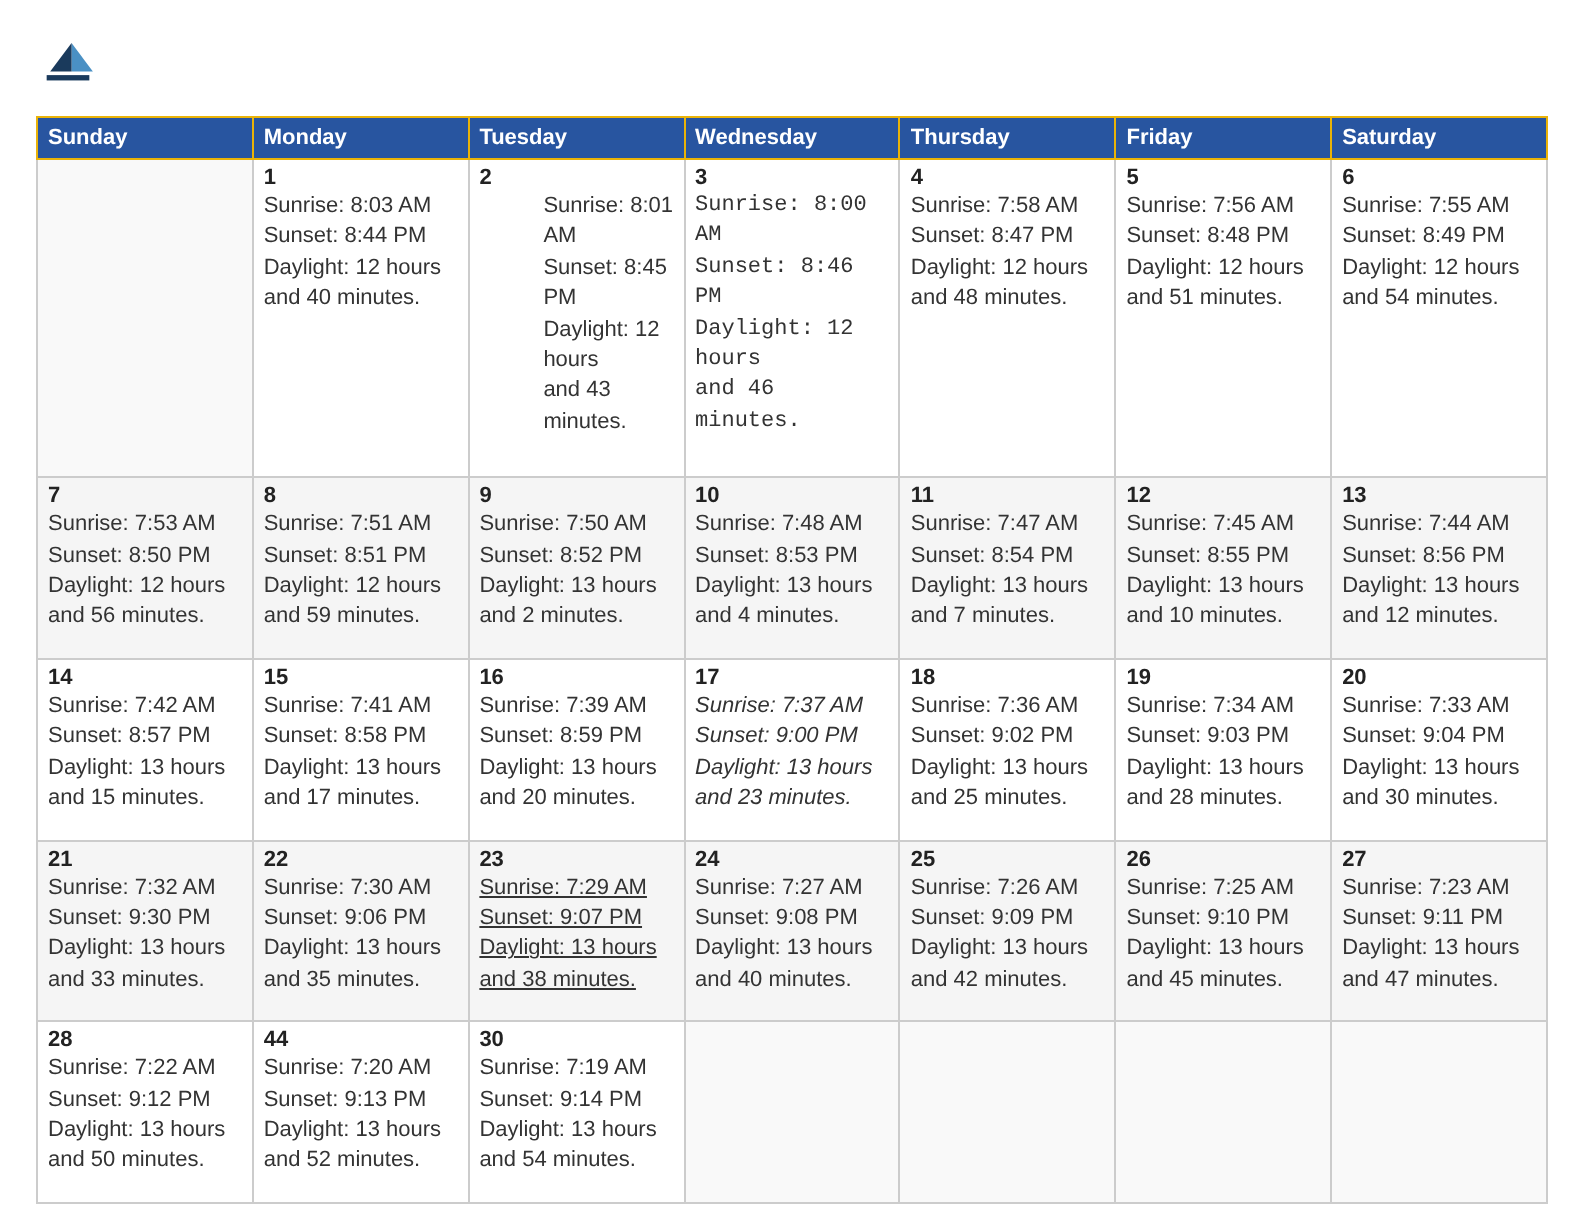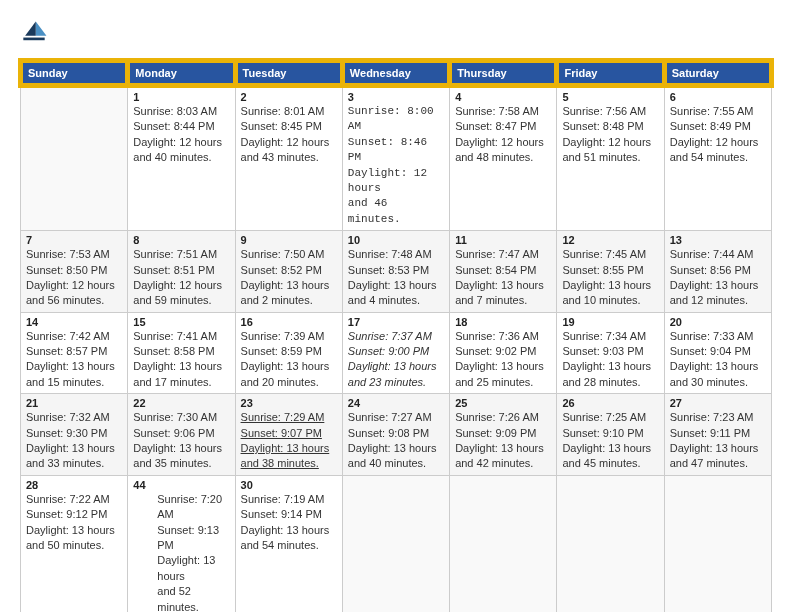--- a/index.html
+++ b/index.html
@@ -61,21 +61,21 @@
       width: 100%;
       table-layout: fixed;
     }
     .calendar thead tr th {
       background-color: #2855a0;
       color: #fff;
       font-size: 11px;
       font-weight: bold;
       padding: 4px 5px;
       text-align: left;
-      border: 5px solid #eab308;
+      border: 1px solid #eab308;
     }
     .calendar tbody tr td {
       vertical-align: top;
       border: 1px solid #ccc;
       padding: 3px 5px;
       font-size: 9px;
       color: #333;
       background: #fff;
       height: 80px;
     }
@@ -137,21 +137,21 @@
           <td class="empty-cell"></td>
           <td>
             <span class="day-num">1</span>
             <div class="day-info" style="white-space: pre-line;">Sunrise: 8:03 AM
 Sunset: 8:44 PM
 Daylight: 12 hours
 and 40 minutes.</div>
           </td>
           <td>
             <span class="day-num">2</span>
-            <div class="day-info" style="white-space: pre-line;">Sunrise: 8:01 AM
+            <div class="day-info" style="white-space: pre-line; margin-left: 32px;">Sunrise: 8:01 AM
 Sunset: 8:45 PM
 Daylight: 12 hours
 and 43 minutes.</div>
           </td>
           <td>
             <span class="day-num">3</span>
             <div class="day-info" style="white-space: pre-line; font-family: Liberation Mono, monospace;">Sunrise: 8:00 AM
 Sunset: 8:46 PM
 Daylight: 12 hours
 and 46 minutes.</div>
@@ -334,21 +334,21 @@
         <tr>
           <td>
             <span class="day-num">28</span>
             <div class="day-info" style="white-space: pre-line;">Sunrise: 7:22 AM
 Sunset: 9:12 PM
 Daylight: 13 hours
 and 50 minutes.</div>
           </td>
           <td>
             <span class="day-num">44</span>
-            <div class="day-info" style="white-space: pre-line; margin-left: 24px;">Sunrise: 7:20 AM
+            <div class="day-info" style="white-space: pre-line;">Sunrise: 7:20 AM
 Sunset: 9:13 PM
 Daylight: 13 hours
 and 52 minutes.</div>
           </td>
           <td>
             <span class="day-num">30</span>
             <div class="day-info" style="white-space: pre-line;">Sunrise: 7:19 AM
 Sunset: 9:14 PM
 Daylight: 13 hours
 and 54 minutes.</div>

